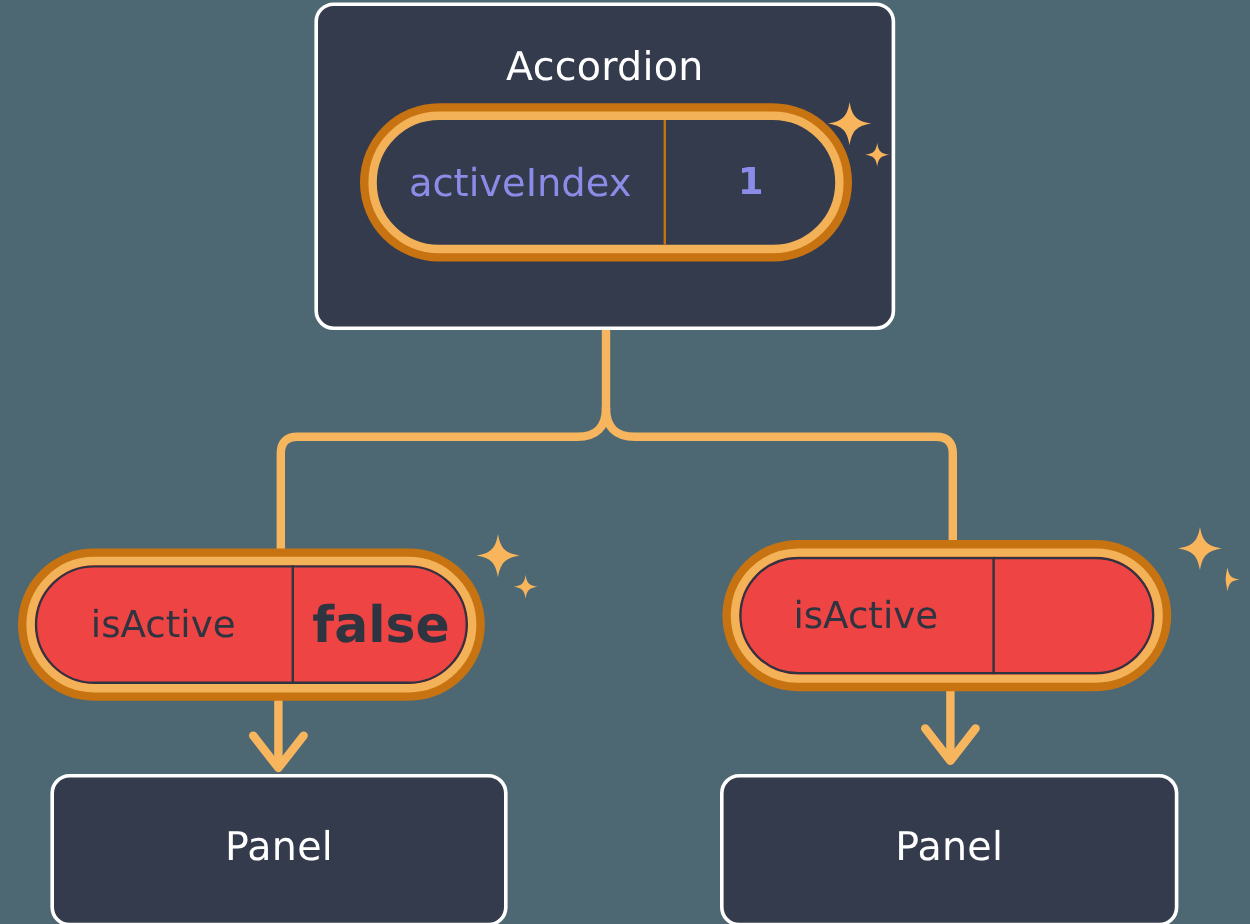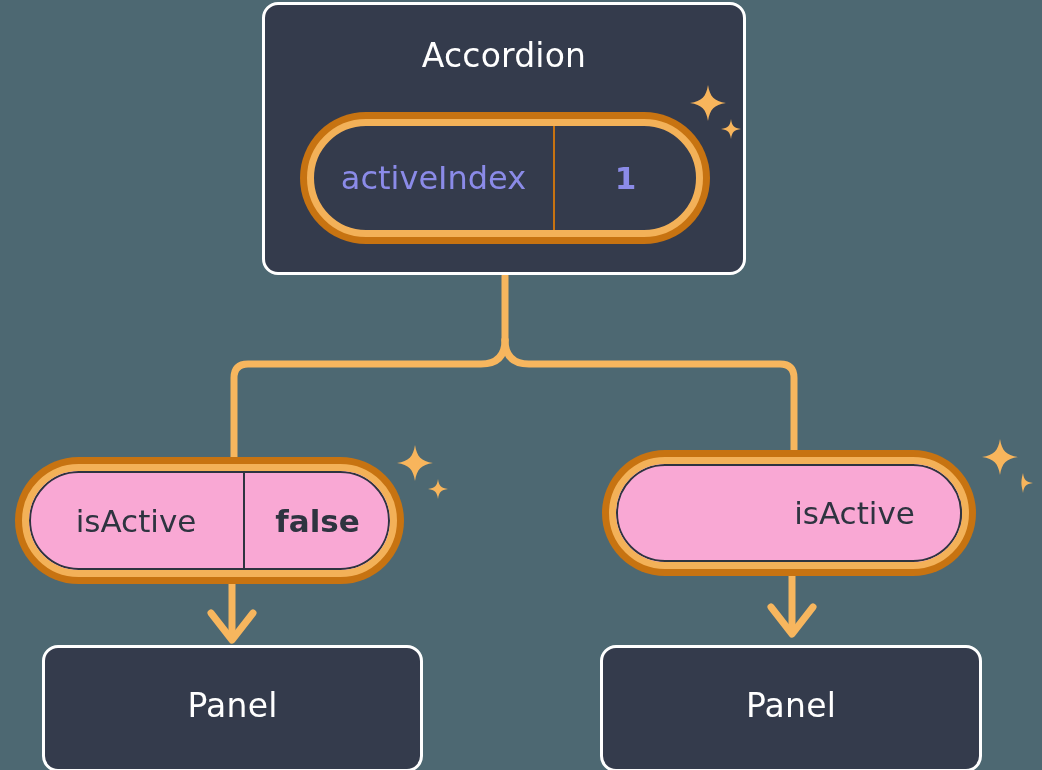--- a/index.html
+++ b/index.html
@@ -91,44 +91,43 @@
     justify-content: center;
     white-space: nowrap;
     box-sizing: border-box;
   }
   .pill-key { }
   .pill-val { font-weight: bold; }
 
   
   #pill-activeindex {
     left: 307px;
-    top: 119px;
+    top: 93px;
     width: 396px;
     height: 118px;
     background: #343b4c;
   }
   #pill-activeindex .pill-seg { color: #8b8be8; }
   #pill-activeindex .pill-key {
     width: 241px;
     font-size: 32px;
     border-right: 2px solid #c77311;
   }
   #pill-activeindex .pill-val {
     flex: 1;
     font-size: 31px;
   }
 
   
   .pill-light {
-    background: #f9a8d4;
-    justify-content: flex-end;
+    background: #ef4444;
   }
   .pill-light .pill-seg { color: #2e3440; }
   .pill-light .pill-key { font-size: 31px; }
-  .pill-light .pill-val { font-size: 31px; }
+  .pill-light .pill-val { font-size: 42px; }
 
   #pill-isactive-left {
     left: 22px;
     top: 464px;
     width: 375px;
     height: 113px;
   }
   #pill-isactive-left .pill-key {
     width: 216px;
     border-right: 2px solid #2e3440;

